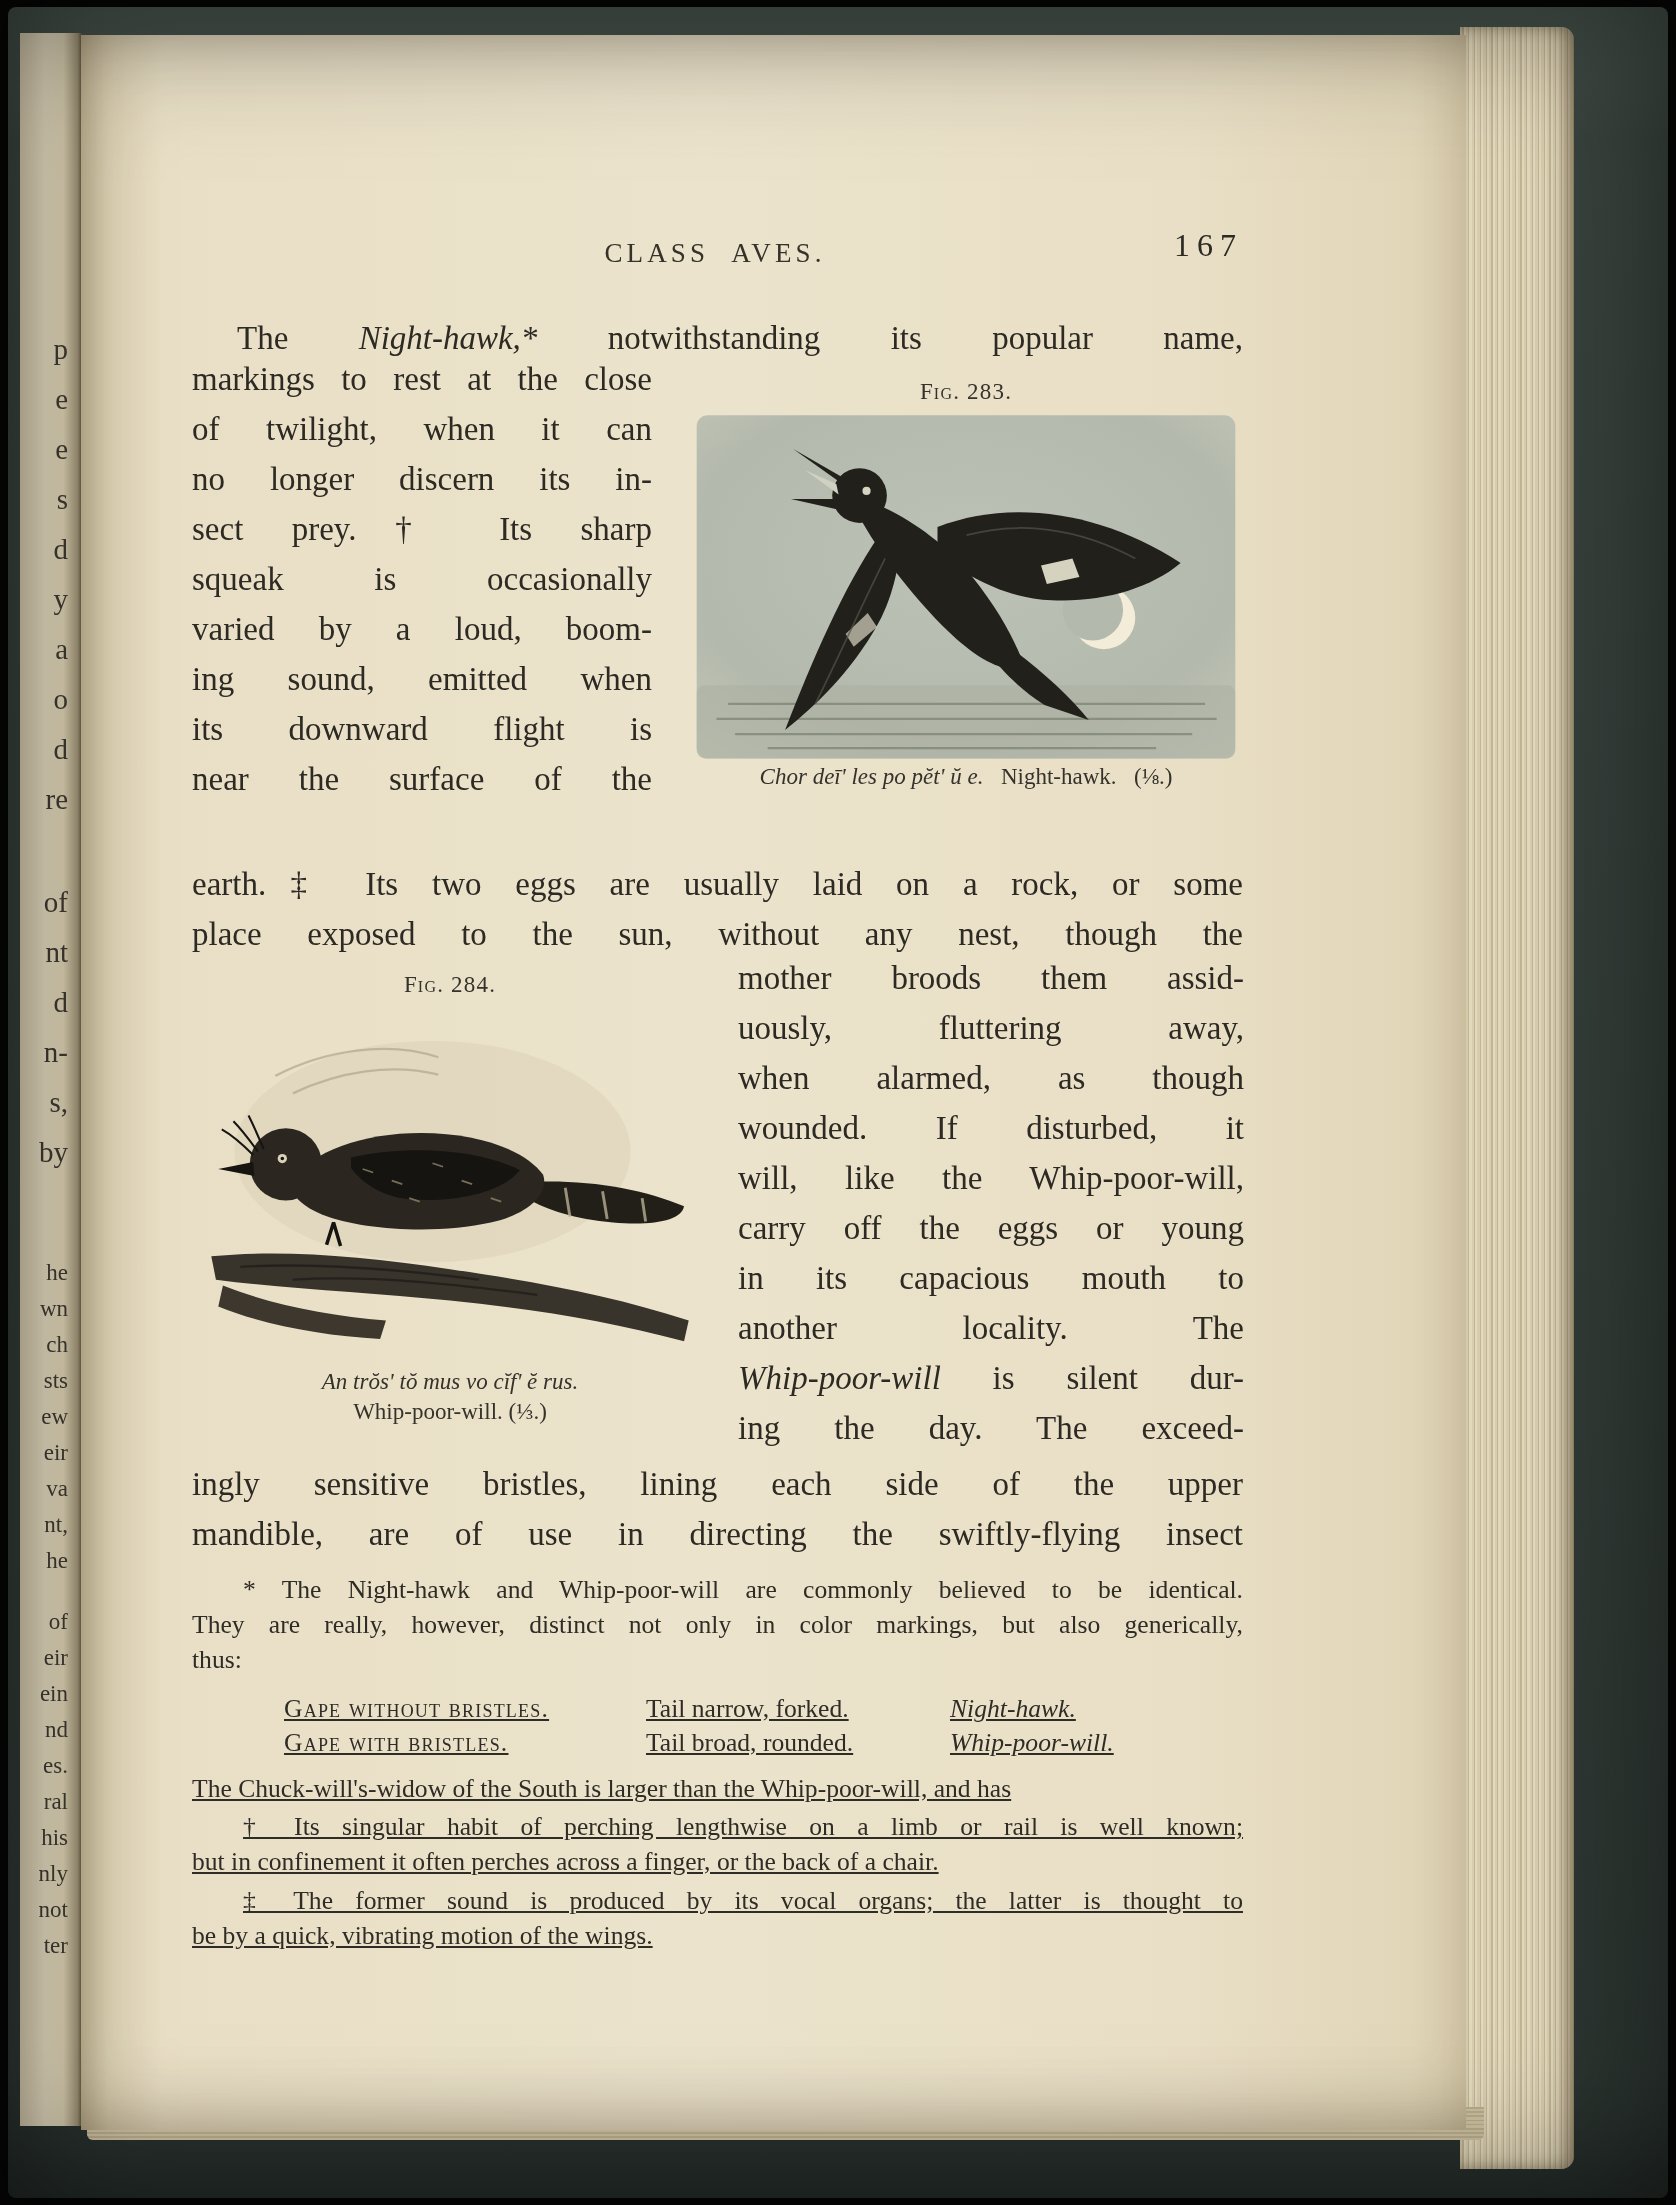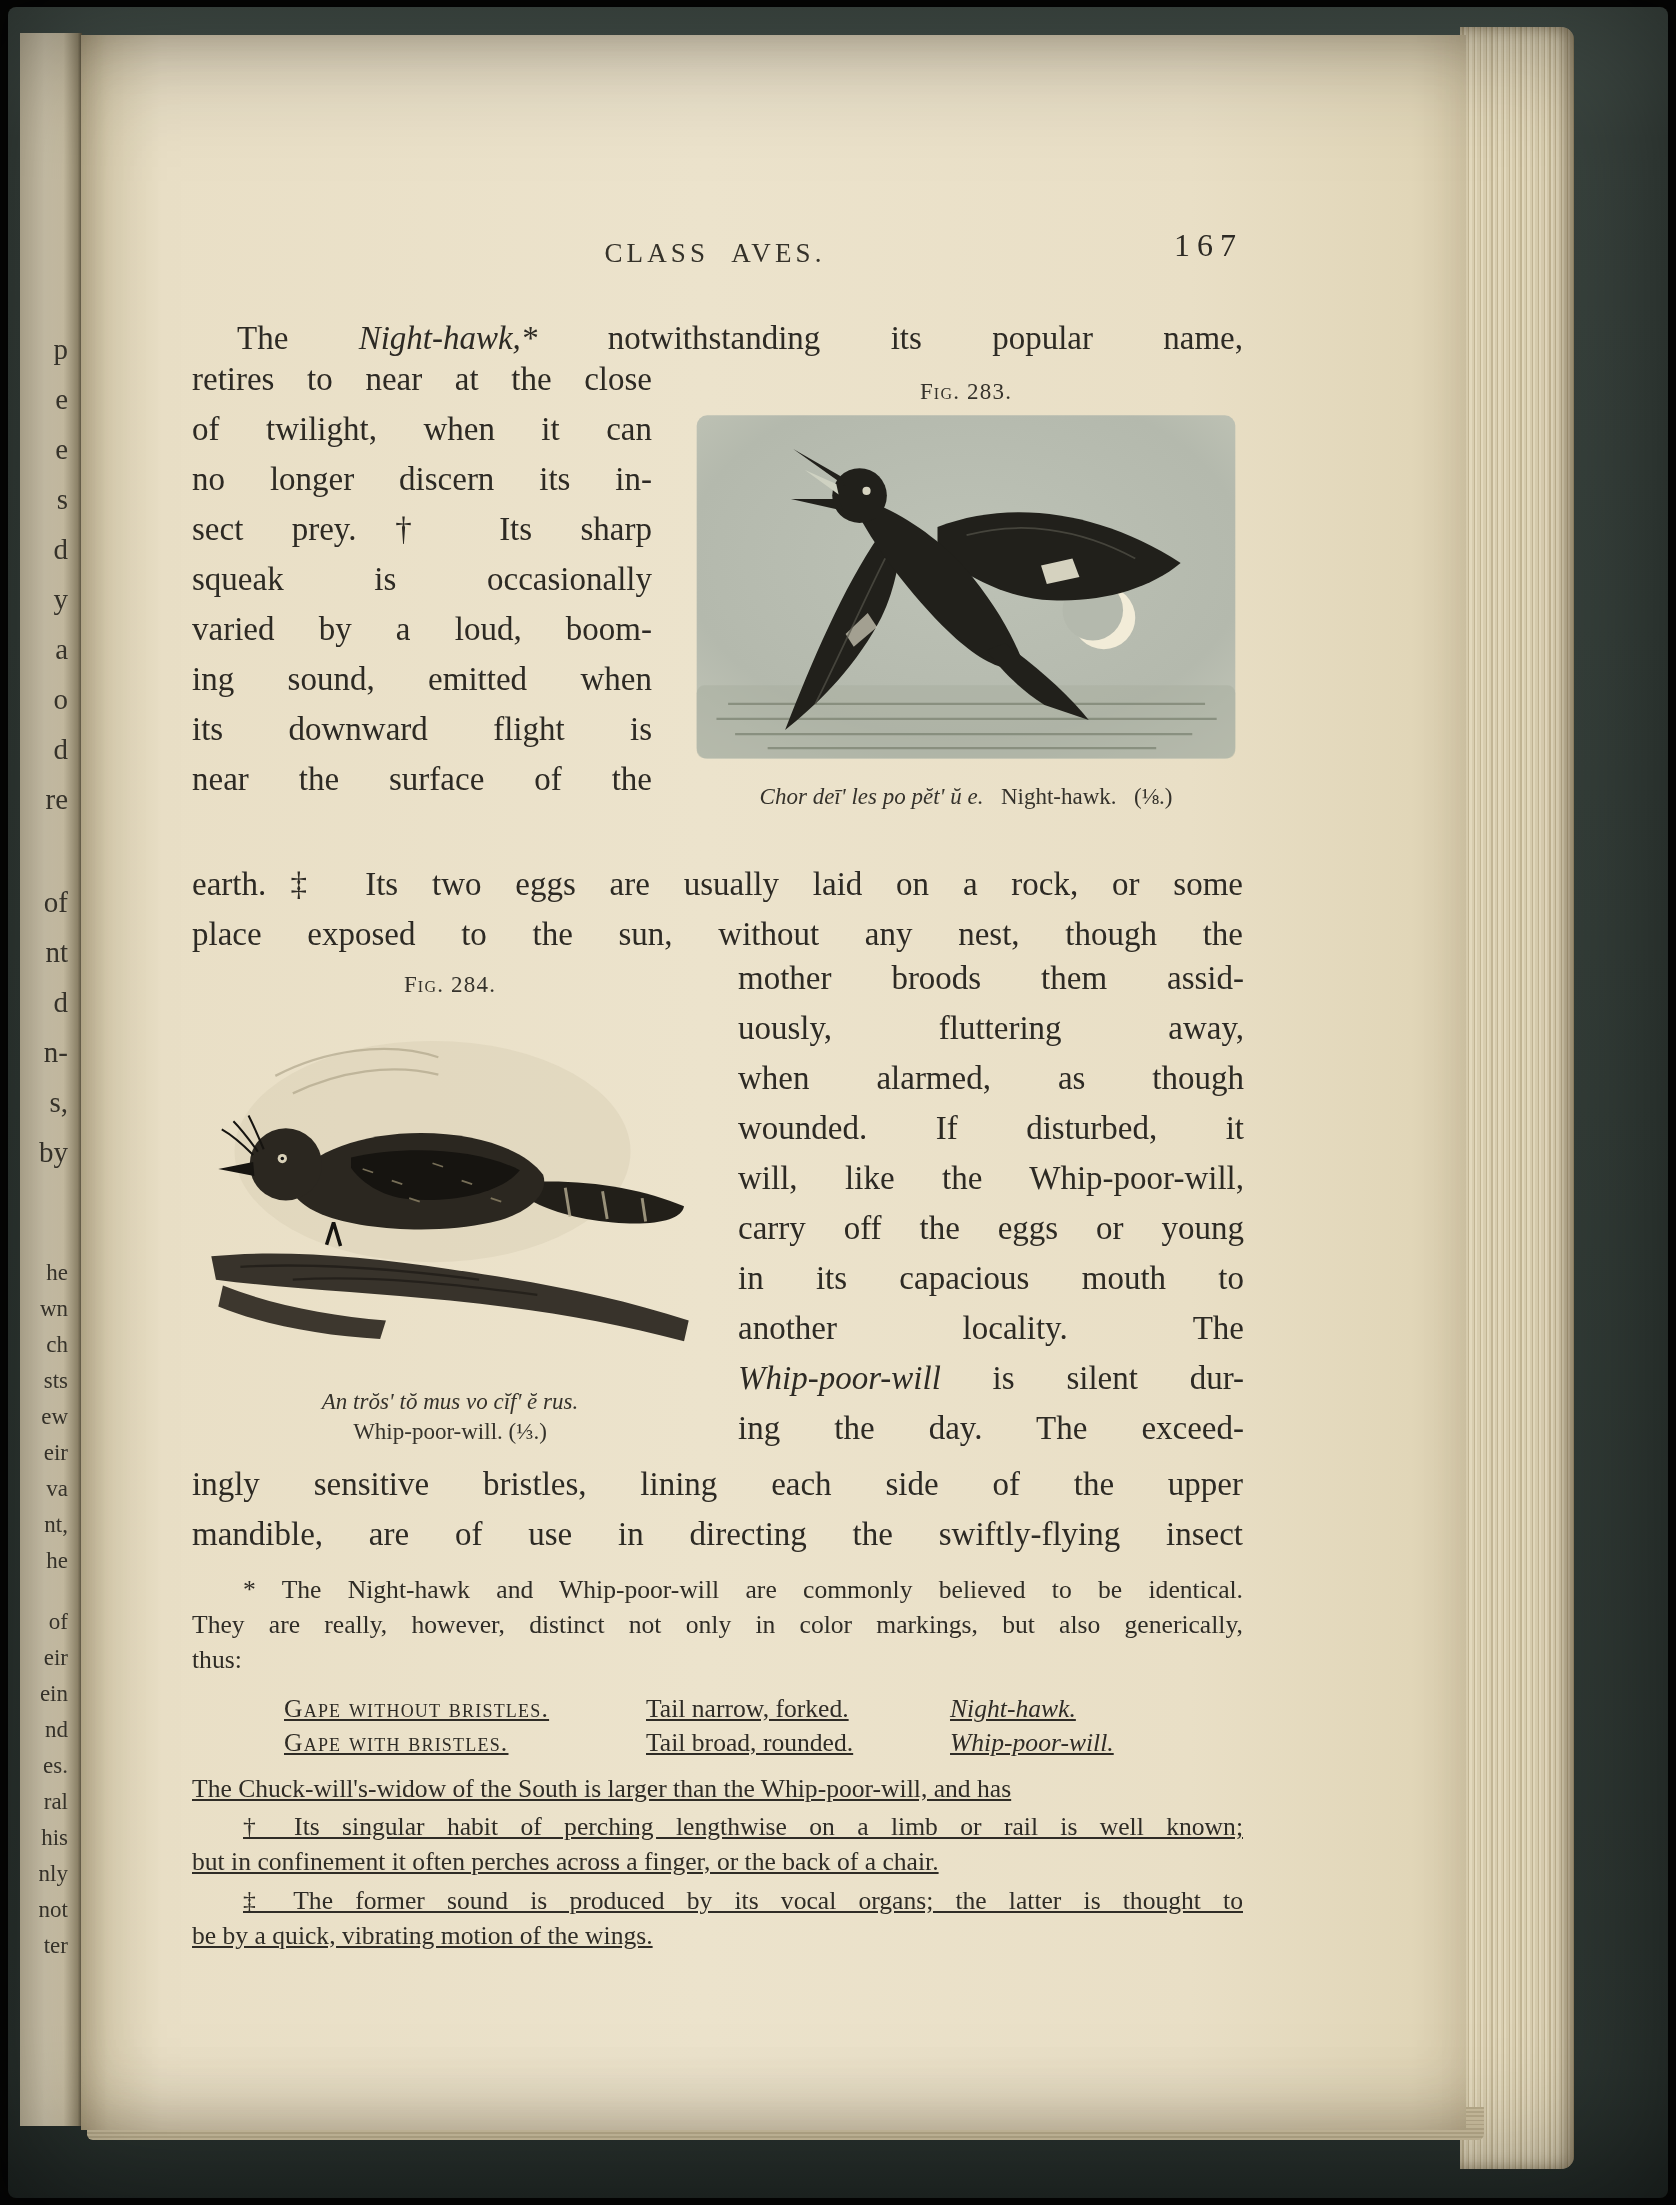--- a/index.html
+++ b/index.html
@@ -38,21 +38,21 @@
   .para1-first{position:absolute;top:278px;left:111px;width:1051px;text-indent:45px;}
   .left-col{position:absolute;top:319px;left:111px;width:460px;}
   .right-col{position:absolute;top:918px;left:657px;width:506px;}
   .cont1{position:absolute;top:824px;left:111px;width:1051px;}
   .cont2{position:absolute;top:1424px;left:111px;width:1051px;}
   .fig{margin:0;padding:0;}
   .fig283{position:absolute;top:343px;left:612px;width:546px;}
   .fig284{position:absolute;top:936px;left:107px;width:524px;}
   .fig-label{text-align:center;font-size:23px;line-height:27px;color:#35322b;margin-bottom:8.1px;}
   .smallcaps{font-variant:small-caps;letter-spacing:1.2px;}
-  .fig-caption{text-align:center;font-size:23px;line-height:30px;color:#35322b;margin-top:20px;}
+  .fig-caption{text-align:center;font-size:23px;line-height:30px;color:#35322b;margin-top:0;}
   .capgap{margin-left:17.5px;}
   .fig-svg{display:block;width:100%;}
   .footnotes{position:absolute;top:1537px;left:111px;width:1051px;font-size:25.6px;color:#2f2c26;}
   .fnline{line-height:35px;text-align:justify;text-align-last:justify;}
   .fn .fnline:first-child{text-indent:51px;}
   .fn.noindent .fnline:first-child{text-indent:0;}
   .fn .fnline:last-child{text-align-last:left;}
   .footnotes > * + *{margin-top:3.5px;text-decoration:underline;}
   .footnotes > .fn-table{margin-top:15px;margin-bottom:10.5px;}
   .fn-trow{display:flex;line-height:34px;padding-left:92px;}
@@ -117,21 +117,21 @@
   </div>
 
   <div class="main-page">
 
     <div class="running-head">CLASS AVES.</div>
     <div class="page-num">167</div>
 
     <div class="para1-first body-text jline"><span>The </span><em>Night-hawk,*</em><span> notwithstanding its popular name,</span></div>
 
     <div class="left-col body-text">
-        <div class="jline">retires to near at the close</div>
+        <div class="jline">markings to rest at the close</div>
         <div class="jline">of twilight, when it can</div>
         <div class="jline">no longer discern its in-</div>
         <div class="jline">sect prey.† Its sharp</div>
         <div class="jline">squeak is occasionally</div>
         <div class="jline">varied by a loud, boom-</div>
         <div class="jline">ing sound, emitted when</div>
         <div class="jline">its downward flight is</div>
         <div class="jline">near the surface of the</div>
       </div>
 

